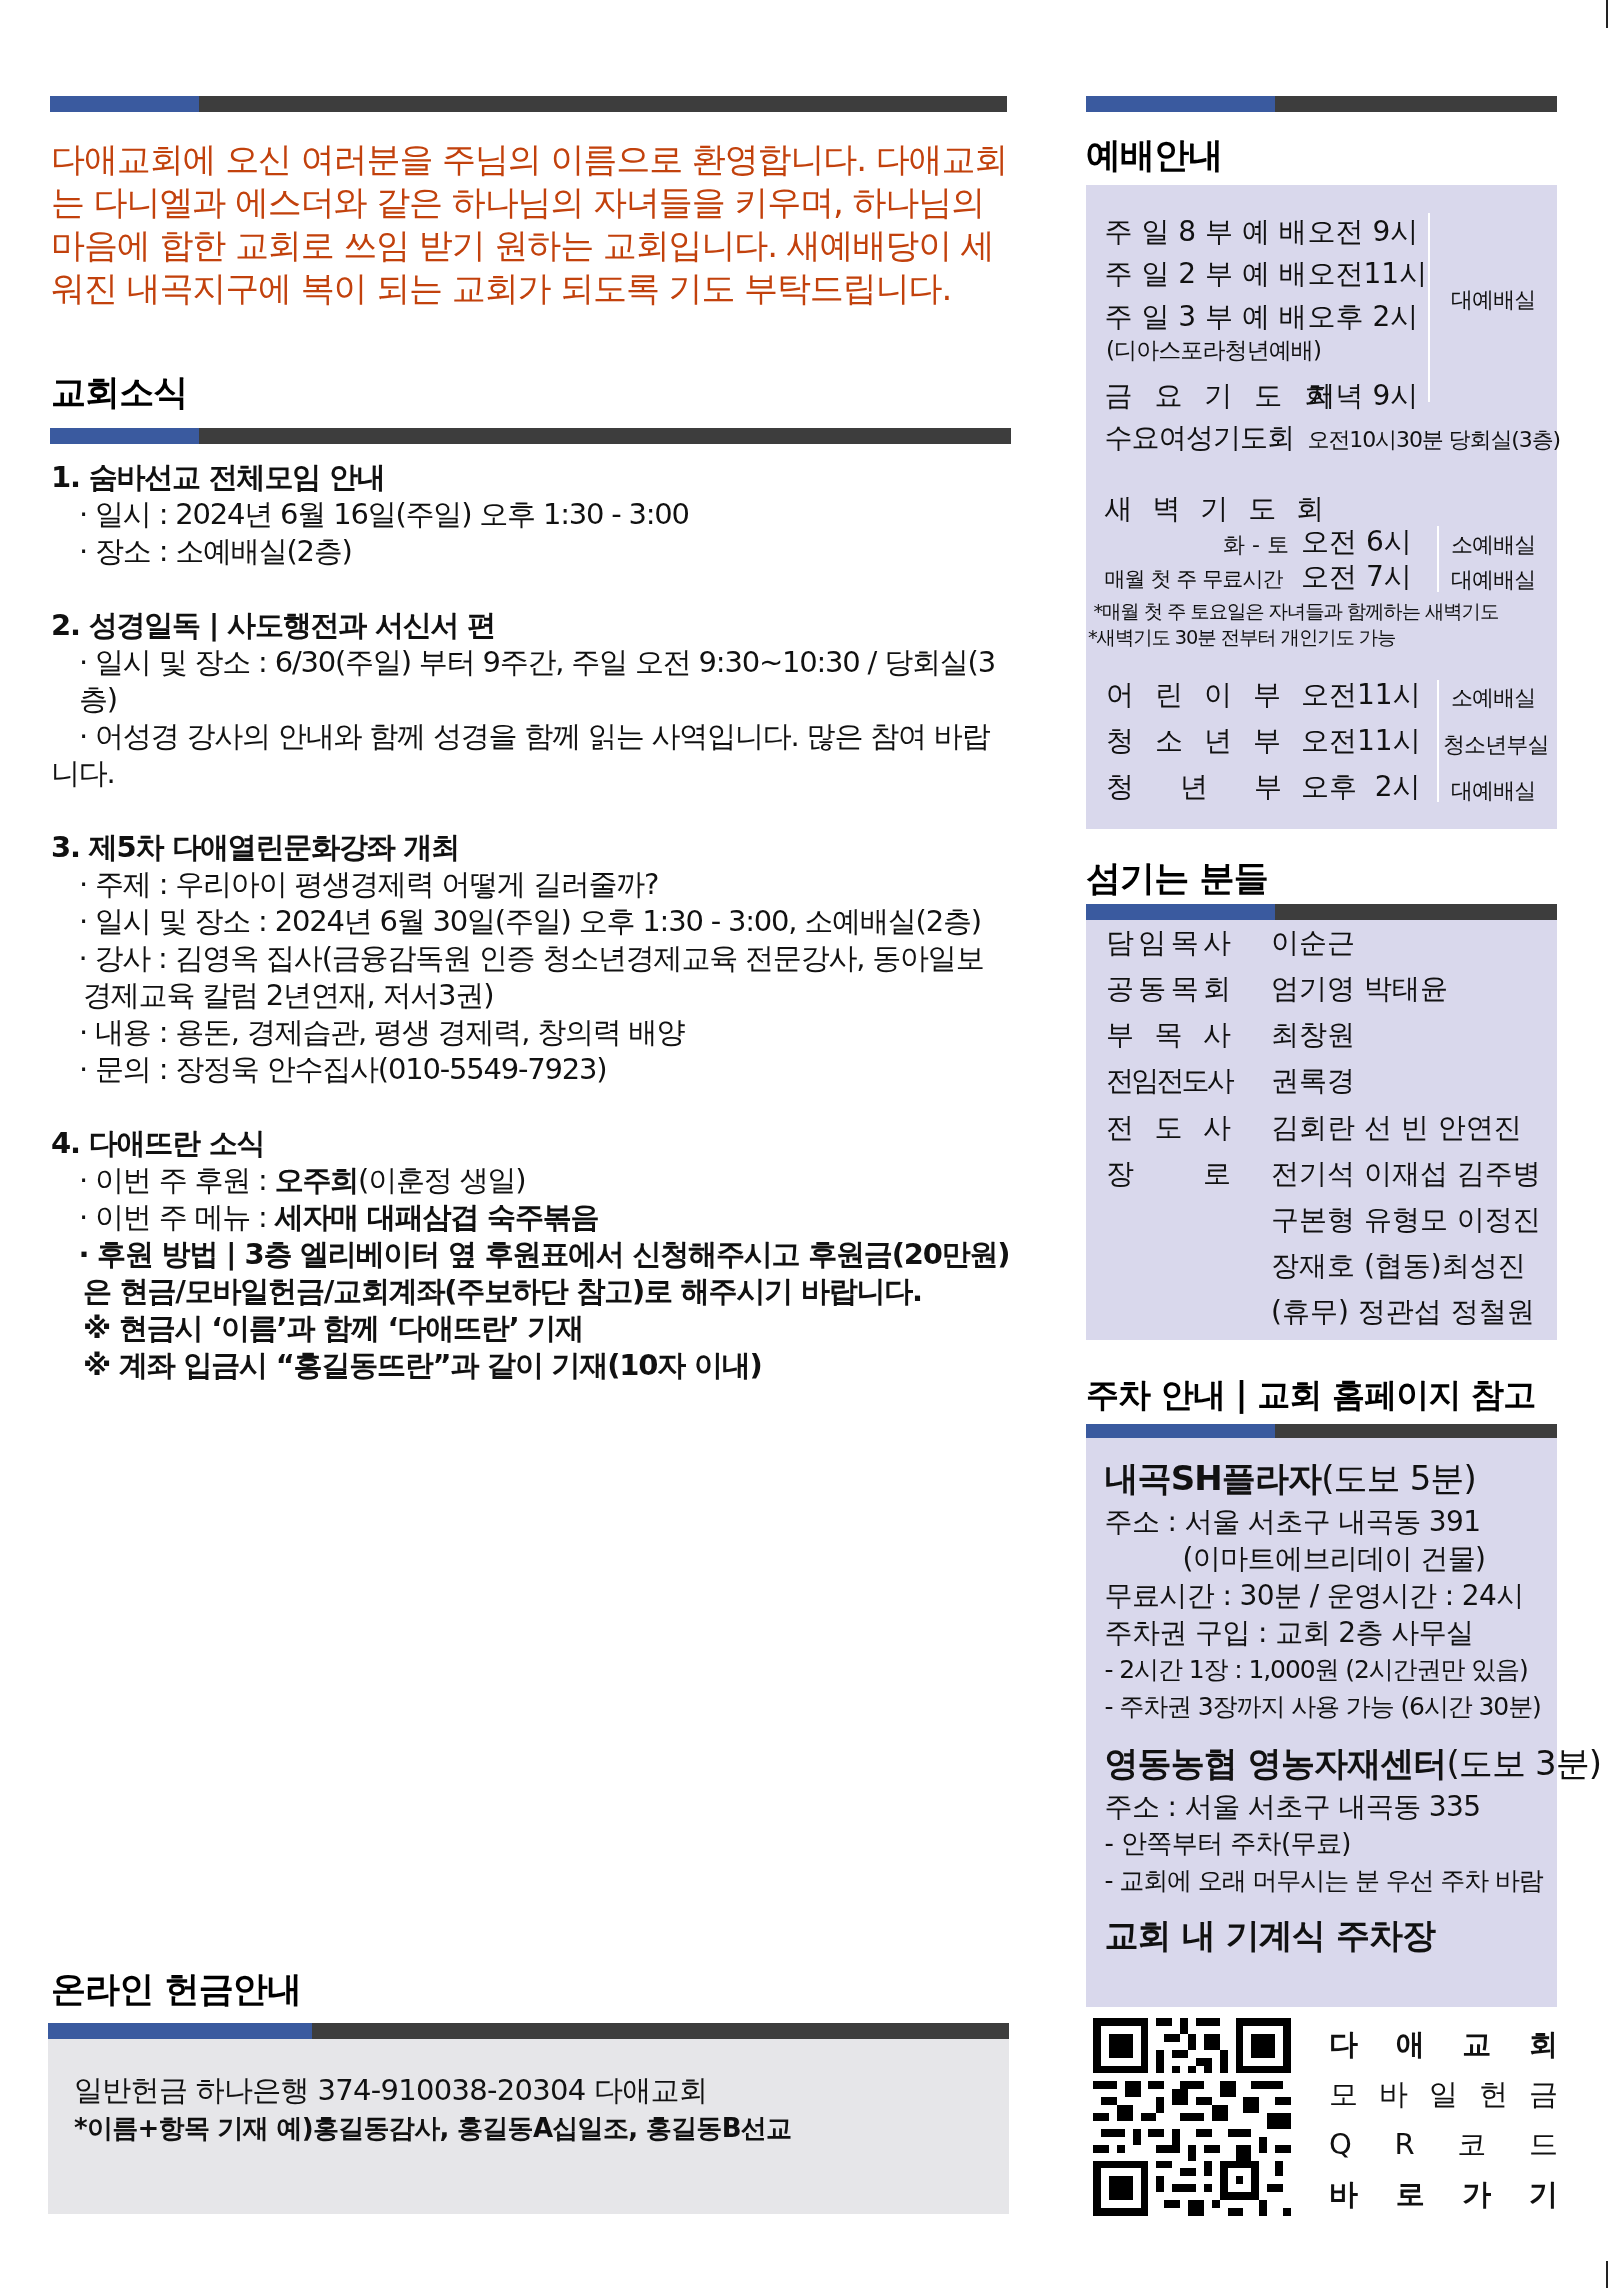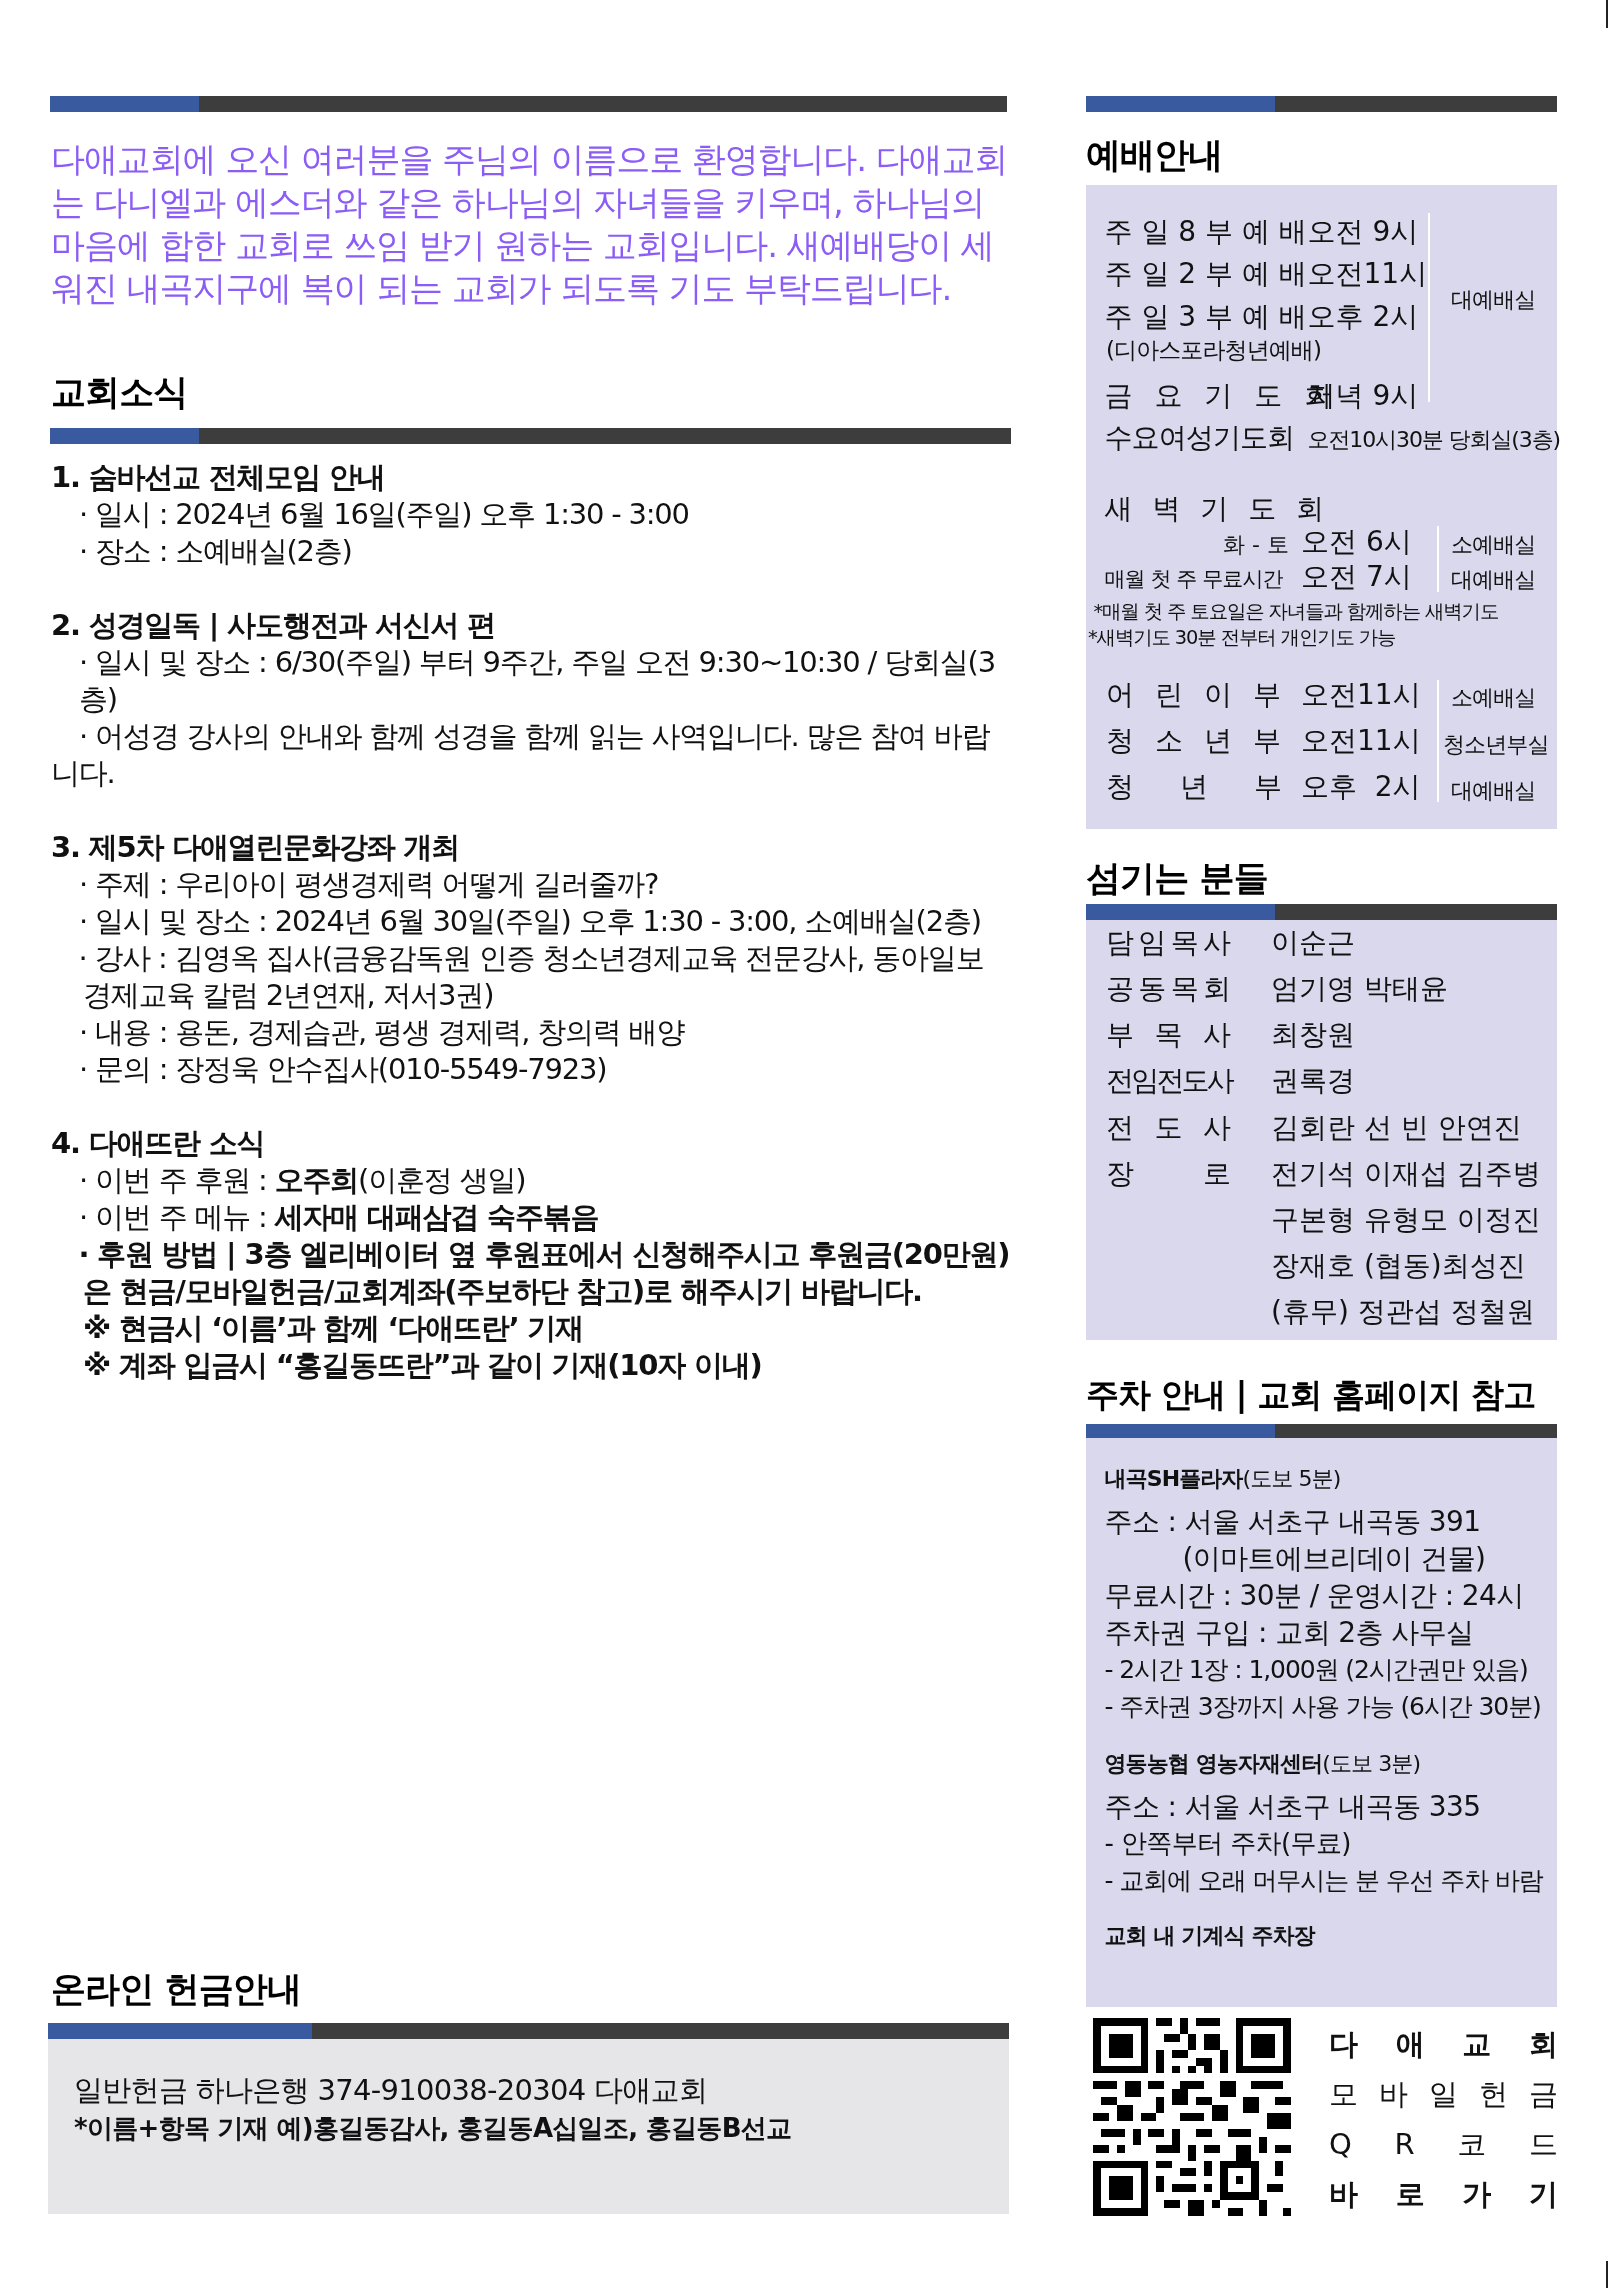--- a/index.html
+++ b/index.html
@@ -7,21 +7,21 @@
     body { position: relative; font-family: "DejaVu Sans", "Liberation Sans", sans-serif; color: #111; overflow: hidden; }
 
     .crop-mark { position: absolute; width: 1.8px; background: #222; }
 
     .bar { position: absolute; height: 15.7px; background: #3d3d3d; }
     .bar .blue { position: absolute; left: 0; top: 0; height: 100%; background: #3a5a9f; }
 
     .h2 { position: absolute; font-weight: bold; color: #000; letter-spacing: -0.9px; }
 
     
-    .intro { position: absolute; left: 51px; top: 138px; width: 960px; color: #8b5cf6; font-size: 34px; line-height: 43px; letter-spacing: -1.1px; }
+    .intro { position: absolute; left: 51px; top: 138px; width: 960px; color: #c2410c; font-size: 34px; line-height: 43px; letter-spacing: -1.1px; }
 
     .news { position: absolute; left: 51px; top: 459px; width: 960px; font-size: 29px; line-height: 37px; letter-spacing: -1.2px; }
     .news .item { margin-bottom: 37px; }
     .news .title { font-weight: bold; }
     .news .line { padding-left: 28px; text-indent: 0; }
     .news .line.wrap { padding-left: 0; }
     .news .bold { font-weight: bold; }
 
     .offer-box { position: absolute; left: 48px; top: 2039px; width: 961px; height: 175px; background: #e6e6e9; padding: 31px 0 0 26px; }
     .offer-box .row { font-size: 29px; line-height: 40px; letter-spacing: -0.7px; white-space: nowrap; }
@@ -35,21 +35,21 @@
     .w-small { position: absolute; font-size: 20px; white-space: nowrap; letter-spacing: -0.9px; }
     .w-note { position: absolute; font-size: 19.4px; white-space: nowrap; letter-spacing: -1.1px; }
     .vline { position: absolute; width: 1.8px; background: #ffffff; }
 
     .servants { top: 920px; height: 420px; }
     .s-row { position: absolute; left: 20px; font-size: 28px; white-space: nowrap; height: 46px; line-height: 46px; }
     .s-role { position: absolute; left: 0; width: 125px; display: flex; justify-content: space-between; }
     .s-names { position: absolute; left: 165px; }
 
     .parking { top: 1438px; height: 569px; padding: 20px 0 0 18.5px; }
-    .p-title { font-size: 22px; line-height: 41px; letter-spacing: -0.9px; white-space: nowrap; }
+    .p-title { font-size: 34px; line-height: 41px; letter-spacing: -0.9px; white-space: nowrap; }
     .p-title b { font-weight: bold; }
     .p-line { font-size: 28px; line-height: 37px; letter-spacing: -0.6px; white-space: nowrap; }
     .p-line.small { font-size: 25px; letter-spacing: -1.1px; }
 
     .qr { position: absolute; left: 1093px; top: 2018px; width: 198px; height: 198px; }
     .qr-text { position: absolute; left: 1329px; top: 2019px; width: 229px; }
     .qr-text .qr-line { display: flex; justify-content: space-between; font-size: 29px; height: 50px; line-height: 50px; }
     .qr-text .qr-line.bold { font-weight: bold; }
   </style>
 </head>

